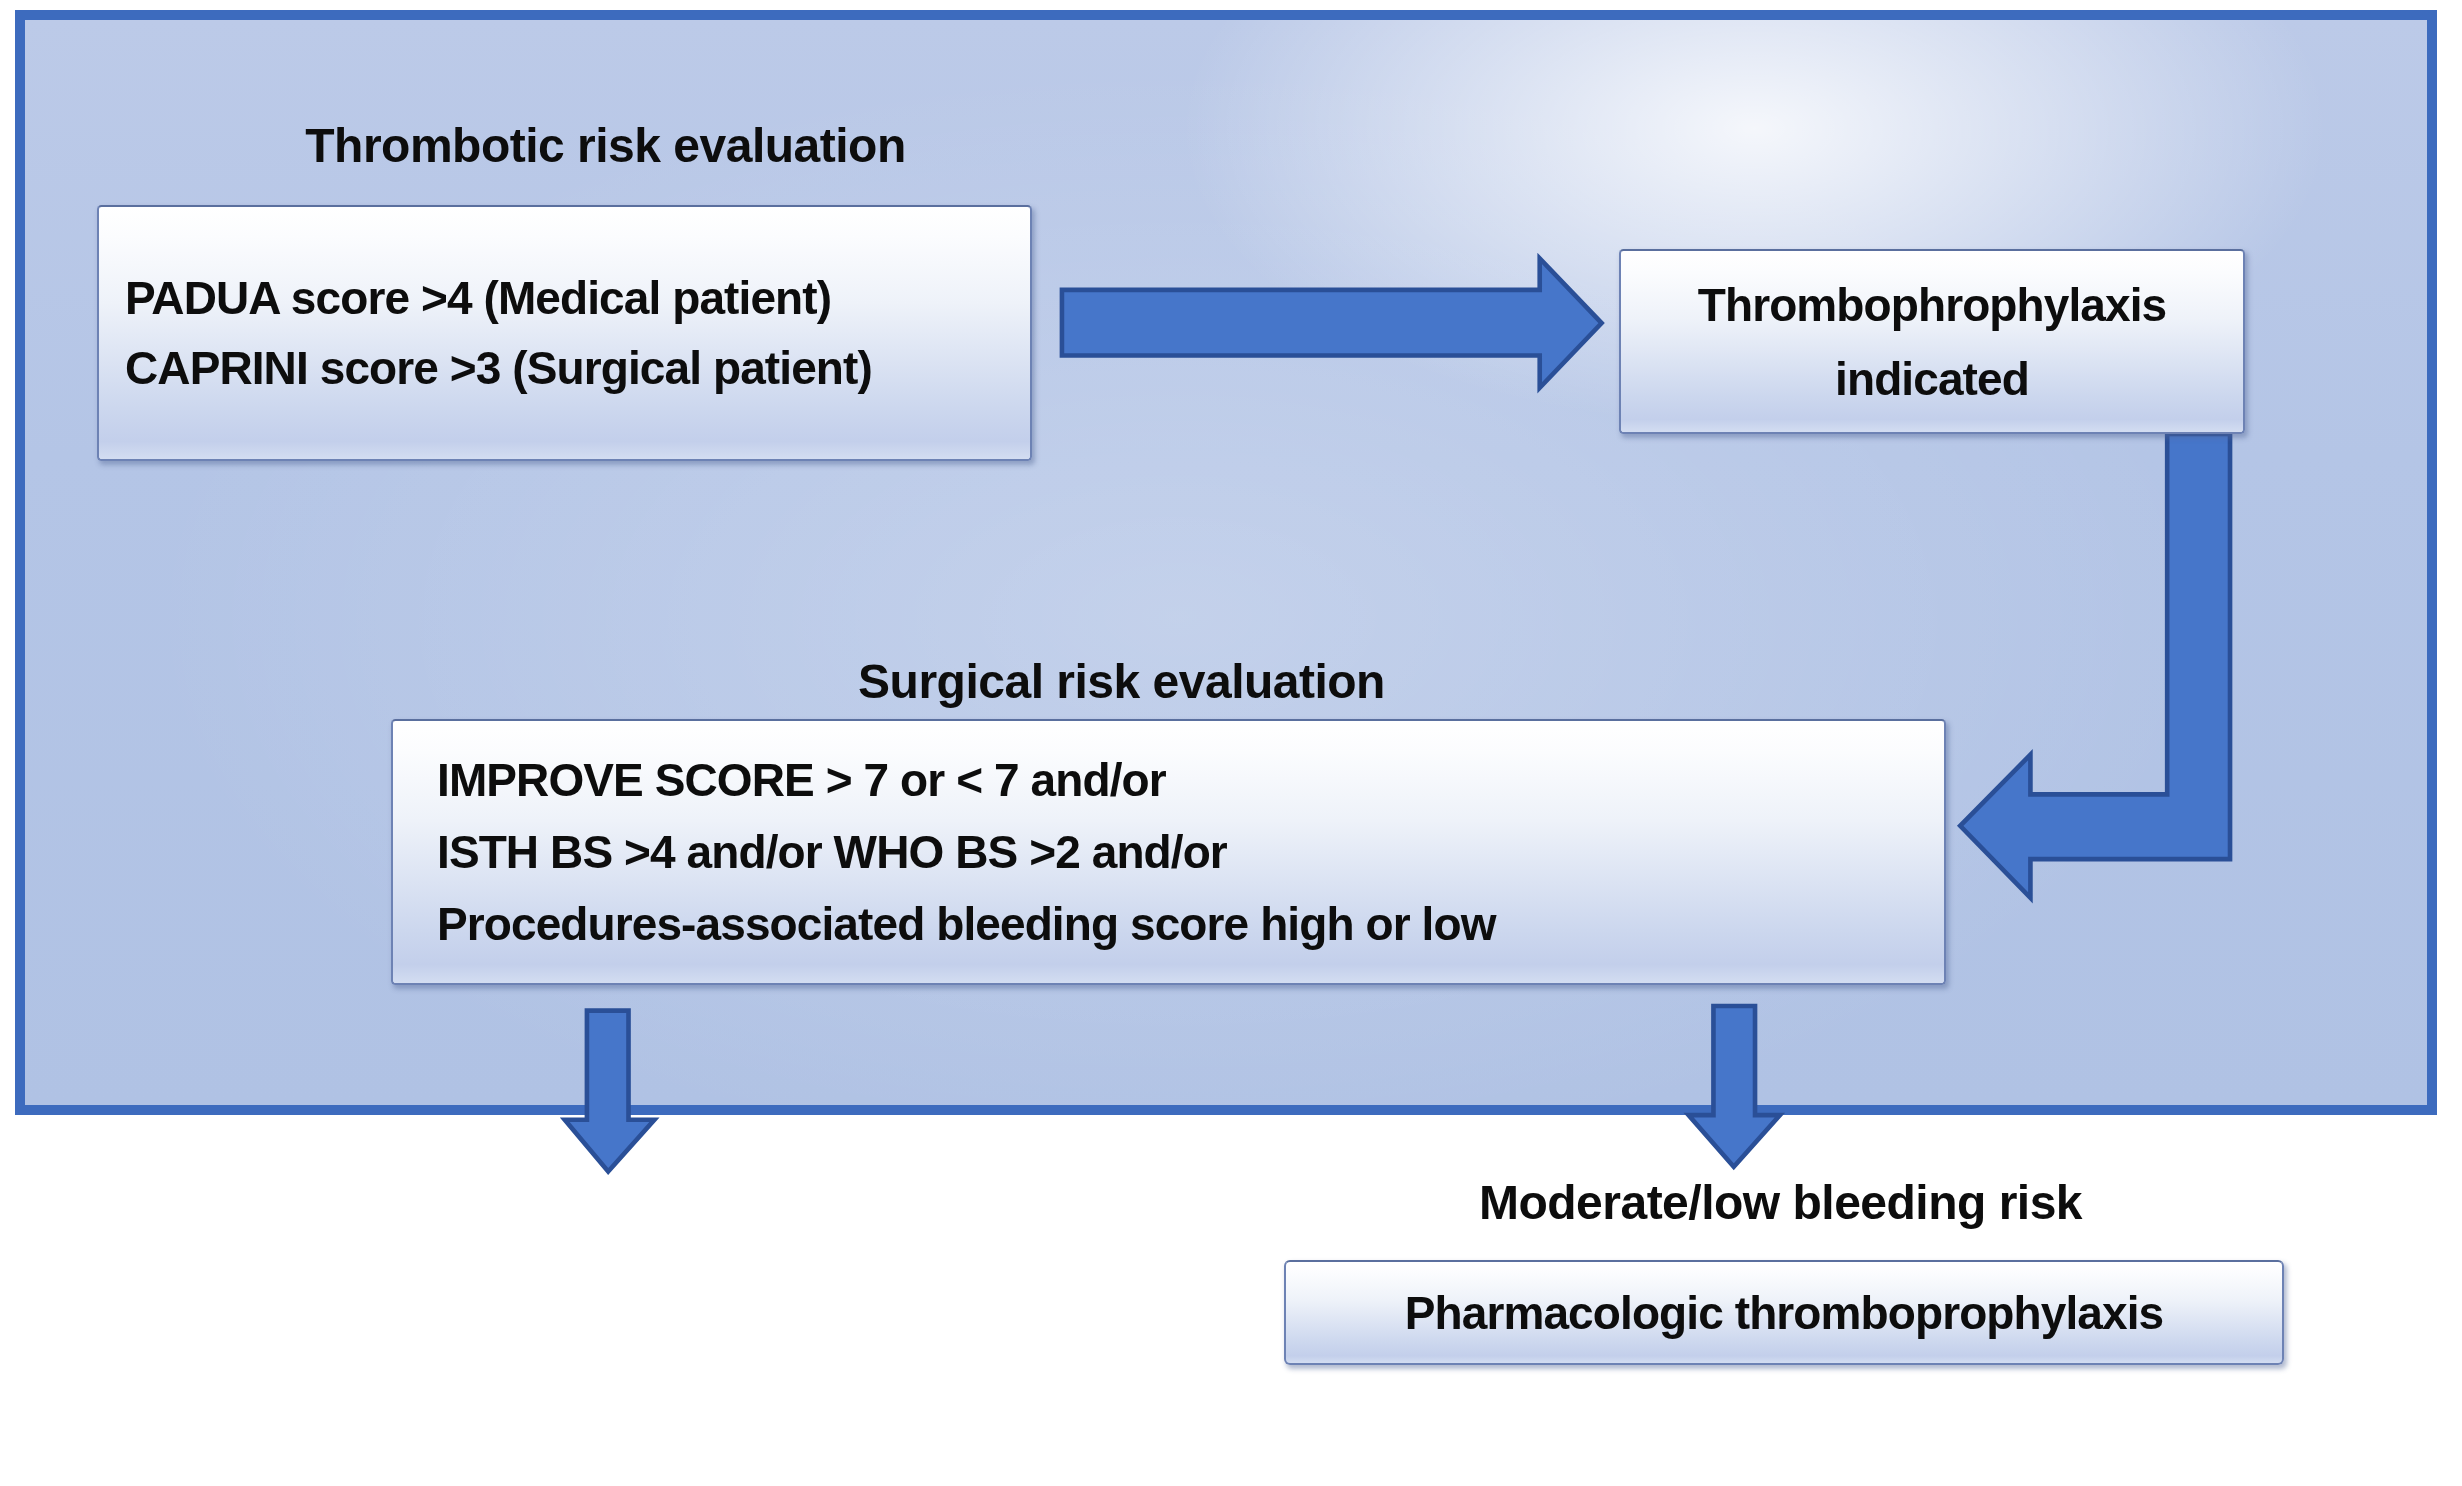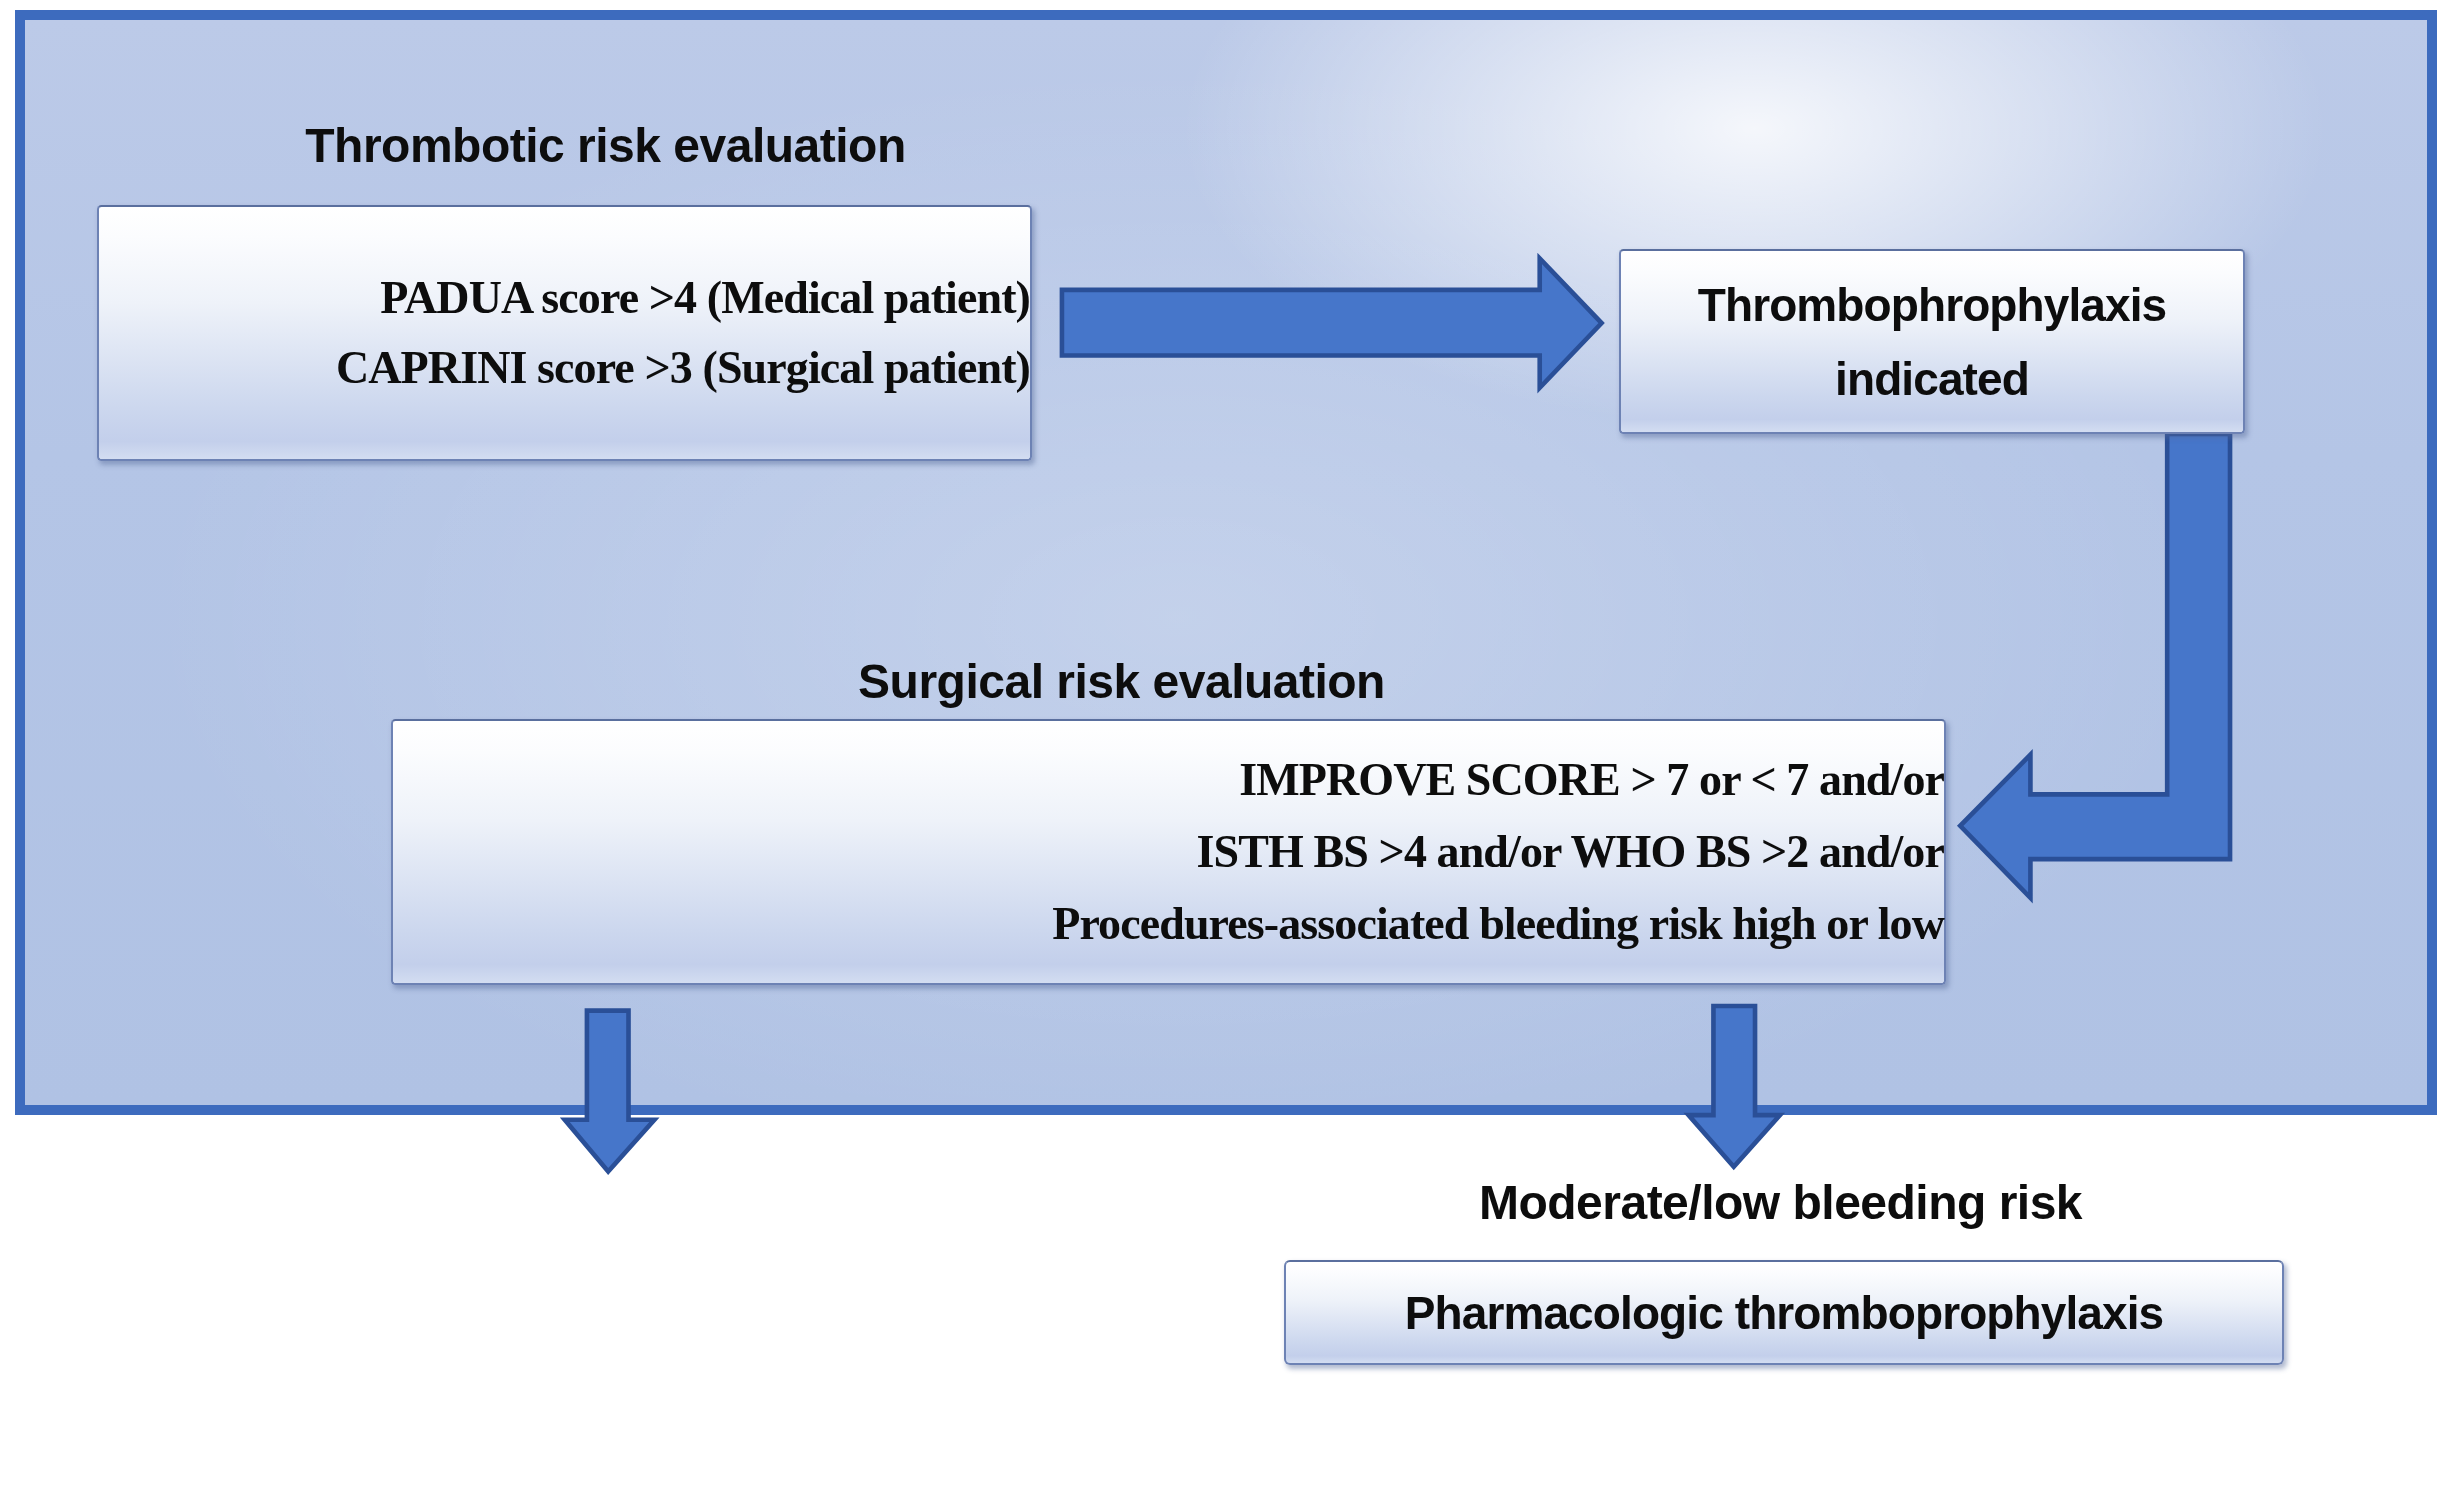--- a/index.html
+++ b/index.html
@@ -41,21 +41,21 @@
     background: linear-gradient(180deg, #ffffff 0%, #fbfcfe 12%, #eef2f9 38%, #ccd7ee 80%, #c3cfeb 93%, #d3ddf1 100%);
     box-shadow: 2.8px 3.7px 5.5px rgba(84, 104, 150, 0.45);
     display: flex;
     flex-direction: column;
     justify-content: center;
     font-size: 46px;
     font-weight: bold;
     letter-spacing: -0.9px;
     color: #0d0d0d;
   }
-  .node.left-align { align-items: flex-end; font-family: Liberation Serif, serif; }
+  .node.left-align { align-items: flex-start; }
   .node.center-align { align-items: center; text-align: center; }
   .node .line { white-space: nowrap; line-height: 70px; }
   .node.tall .line { line-height: 72px; }
   svg.arrow-layer {
     position: absolute;
     left: 0; top: 0;
     width: 2462px; height: 1486px;
     pointer-events: none;
   }
   svg.arrow-layer polygon {
@@ -88,21 +88,21 @@
     <div class="node center-align" style="left:1594px; top:213px; width:626px; height:185px;margin-top:16px;">
       <div class="line" style="line-height:74px;">Thrombophrophylaxis</div>
       <div class="line" style="line-height:74px;">indicated</div>
     </div>
 
     <div class="flow-title" style="left:727px; top:634px; width:739px;">Surgical risk evaluation</div>
 
     <div class="node left-align tall" style="left:366px; top:699px; width:1555px; height:266px; padding-left:44px;">
       <div class="line">IMPROVE SCORE &gt; 7 or &lt; 7 and/or</div>
       <div class="line">ISTH BS &gt;4 and/or WHO BS &gt;2 and/or</div>
-      <div class="line">Procedures-associated bleeding risk high or low</div>
+      <div class="line">Procedures-associated bleeding score high or low</div>
     </div>
 
 
 
     <div class="flow-title" style="left:1386px; top:1155px; width:739px;">Moderate/low bleeding risk</div>
 
     <div class="node center-align" style="left:1259px; top:1240px; width:1000px; height:105px;border-radius:6px;">
       <div class="line">Pharmacologic thromboprophylaxis</div>
     </div>
 

